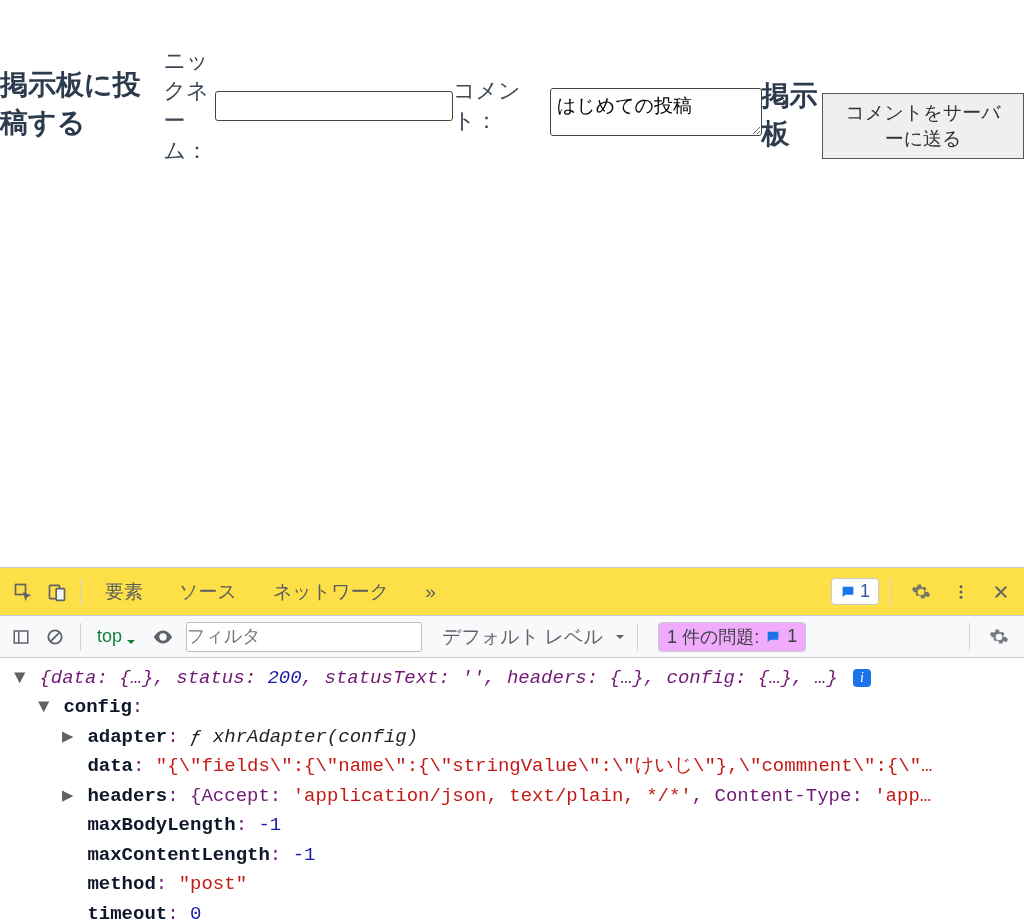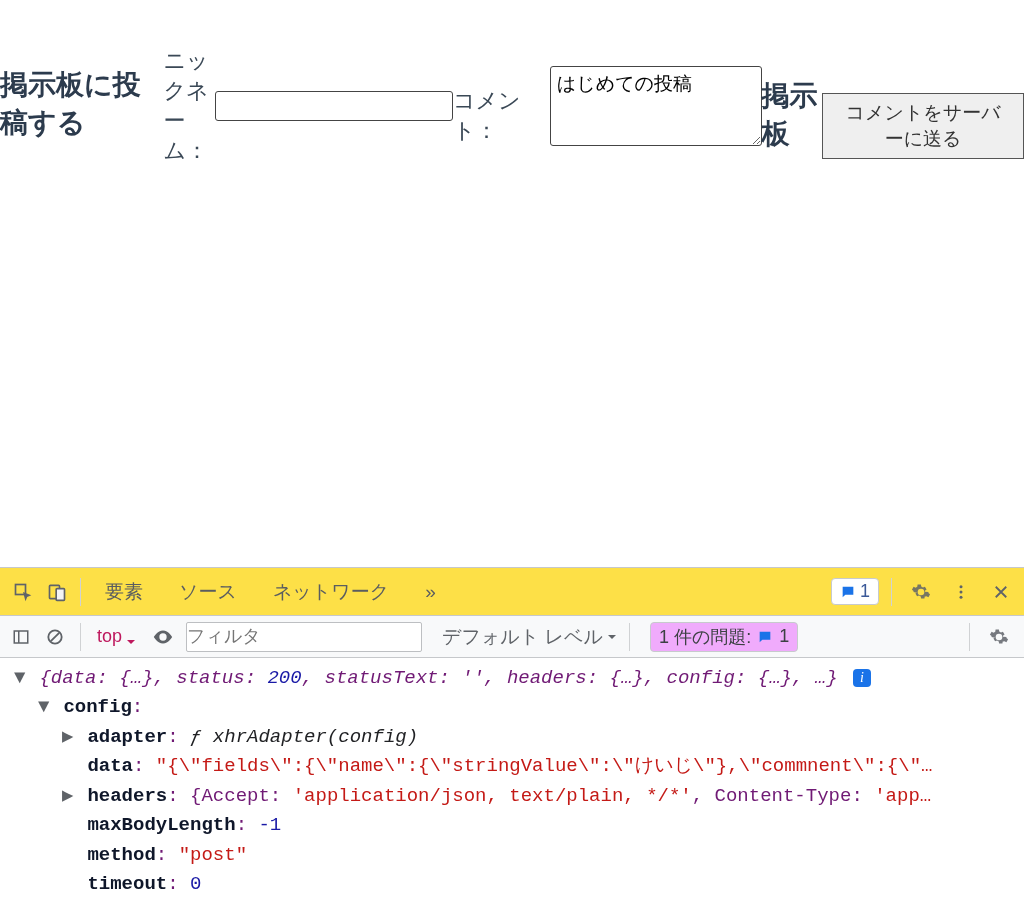--- a/index.html
+++ b/index.html
@@ -36,21 +36,21 @@
       width: 238px;
       height: 30px;
       border: 1.5px solid #444;
       border-radius: 3px;
       font-size: 18px;
       padding: 2px 6px;
     }
     .form-row.comment-row { align-items: flex-end; }
     .form-row textarea {
       width: 258px;
-      height: 80px;
+      height: 48px;
       border: 1.5px solid #444;
       border-radius: 3px;
       font-size: 19px;
       padding: 4px 6px;
       resize: both;
       font-family: inherit;
     }
     .board-title {
       font-size: 32px;
       font-weight: 700;
@@ -130,37 +130,37 @@
       border-bottom: 1px solid #c6c8cb;
       background: #f8f9fa;
       padding: 0 8px;
       gap: 8px;
     }
     .context-sel {
       display: inline-flex;
       align-items: flex-end;
       gap: 4px;
       font-size: 18px;
-      color: #be185d;
+      color: #15803d;
       padding: 2px 4px;
       cursor: pointer;
     }
     .filter-input {
       width: 236px;
       height: 30px;
       font-size: 18px;
       border: 1px solid #bdbfc2;
       border-radius: 2px;
       padding: 2px 0;
       background: #fff;
     }
     .level-sel {
       display: inline-flex;
       align-items: center;
-      gap: 4px;
+      gap: 12px;
       font-size: 19px;
       color: #5f6368;
       cursor: pointer;
       margin-left: 12px;
     }
     .devtools-subbar .sep2 {
       width: 1px; height: 28px;
       background: #d0d2d4;
       margin: 0 4px;
     }
@@ -348,20 +348,24 @@
     <div class="ind2">
       <span class="tri">▶</span>
       <span class="purple" style="font-weight:600">headers</span><span class="gray">: </span><span class="gray">{</span><span class="gray">Accept: </span><span class="str">'application/json, text/plain, */*'</span><span class="gray">, Content-Type: </span><span class="str">'app…</span>
     </div>
     <div class="ind2">
       <span class="tri"></span>
       <span class="purple" style="font-weight:600">maxBodyLength</span><span class="gray">: </span><span class="num">-1</span>
     </div>
     <div class="ind2">
       <span class="tri"></span>
+      <span class="purple" style="font-weight:600">maxContentLength</span><span class="gray">: </span><span class="num">-1</span>
+    </div>
+    <div class="ind2">
+      <span class="tri"></span>
       <span class="purple" style="font-weight:600">method</span><span class="gray">: </span><span class="str">"post"</span>
     </div>
     <div class="ind2">
       <span class="tri"></span>
       <span class="purple" style="font-weight:600">timeout</span><span class="gray">: </span><span class="num">0</span>
     </div>
   </div>
 </div>
 
 </body></html>

